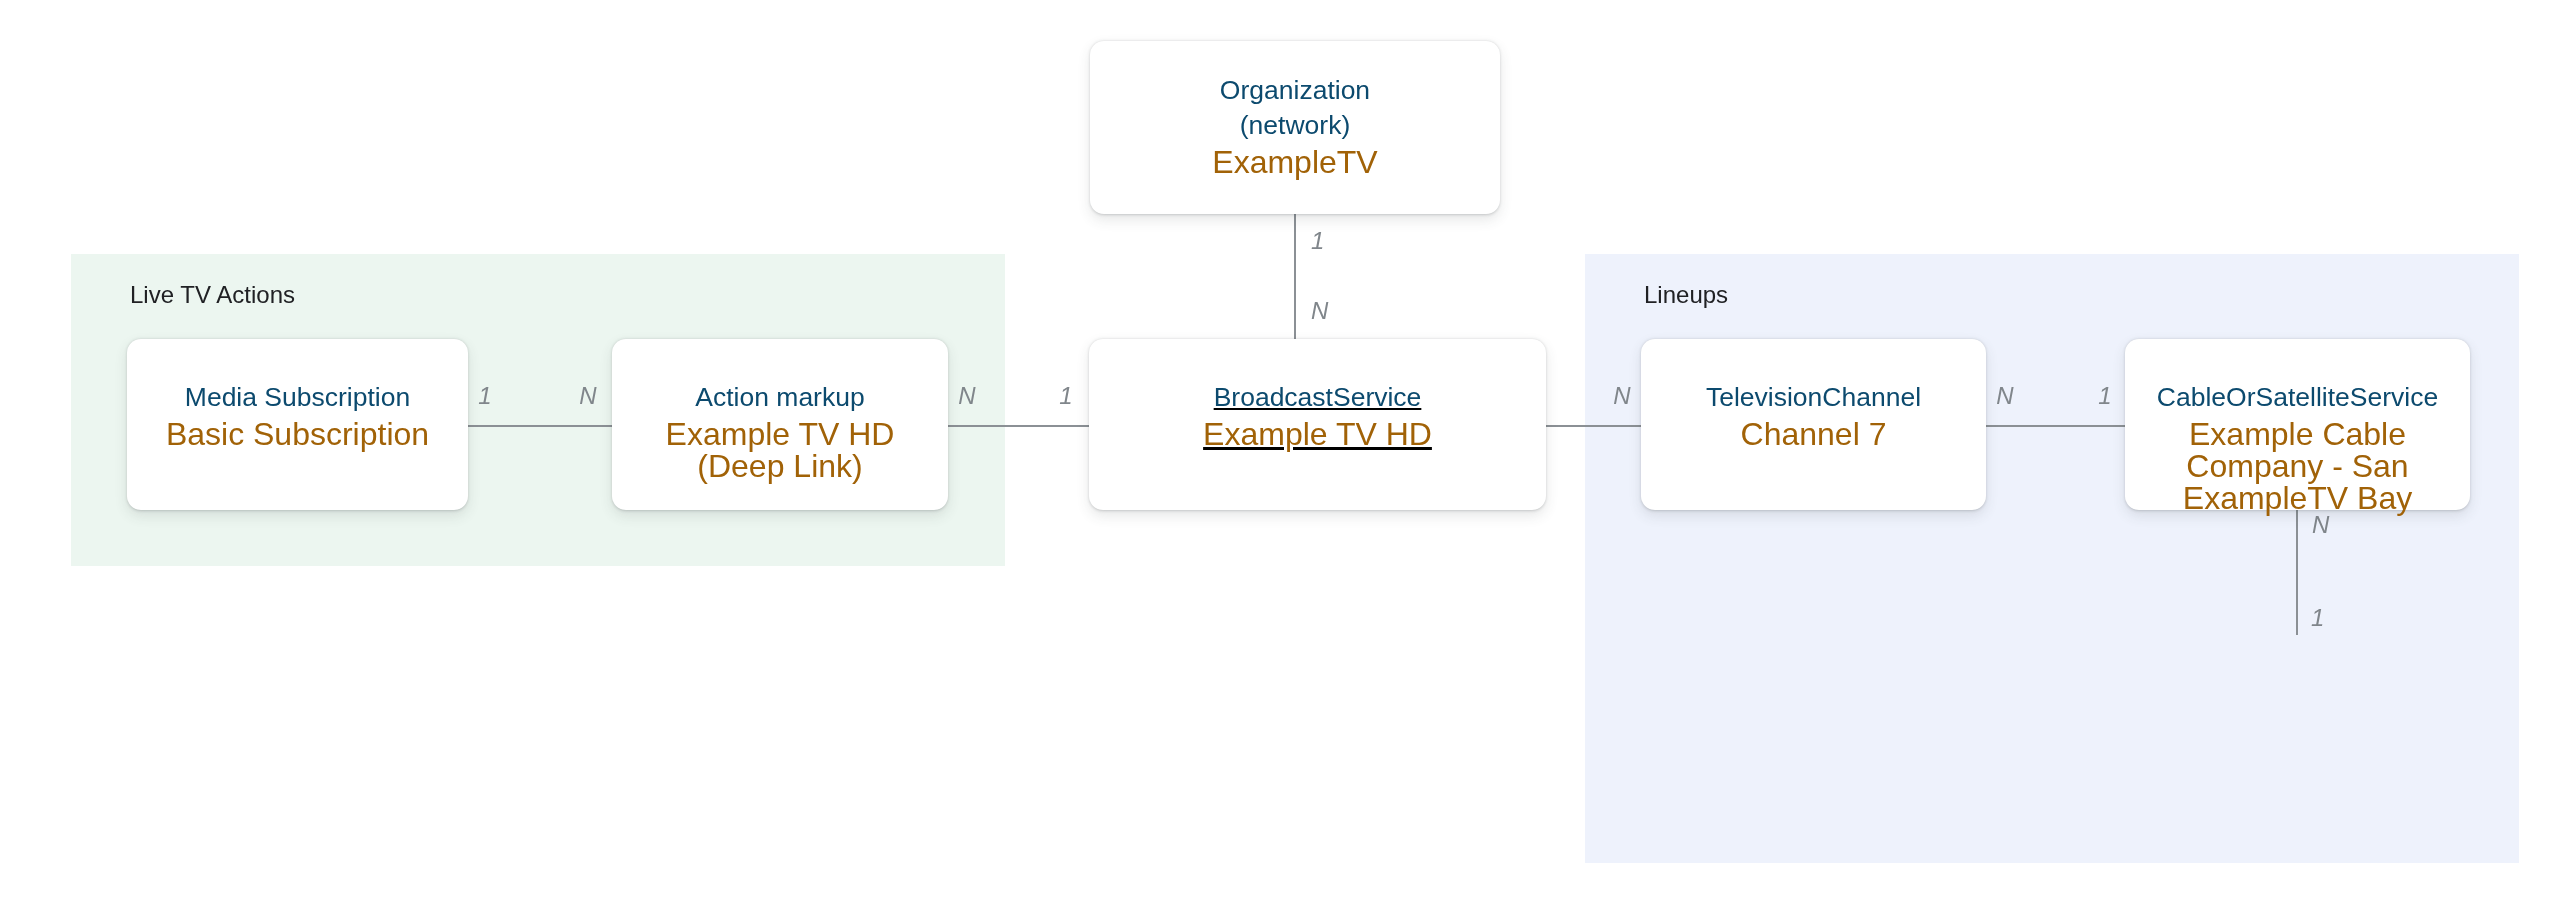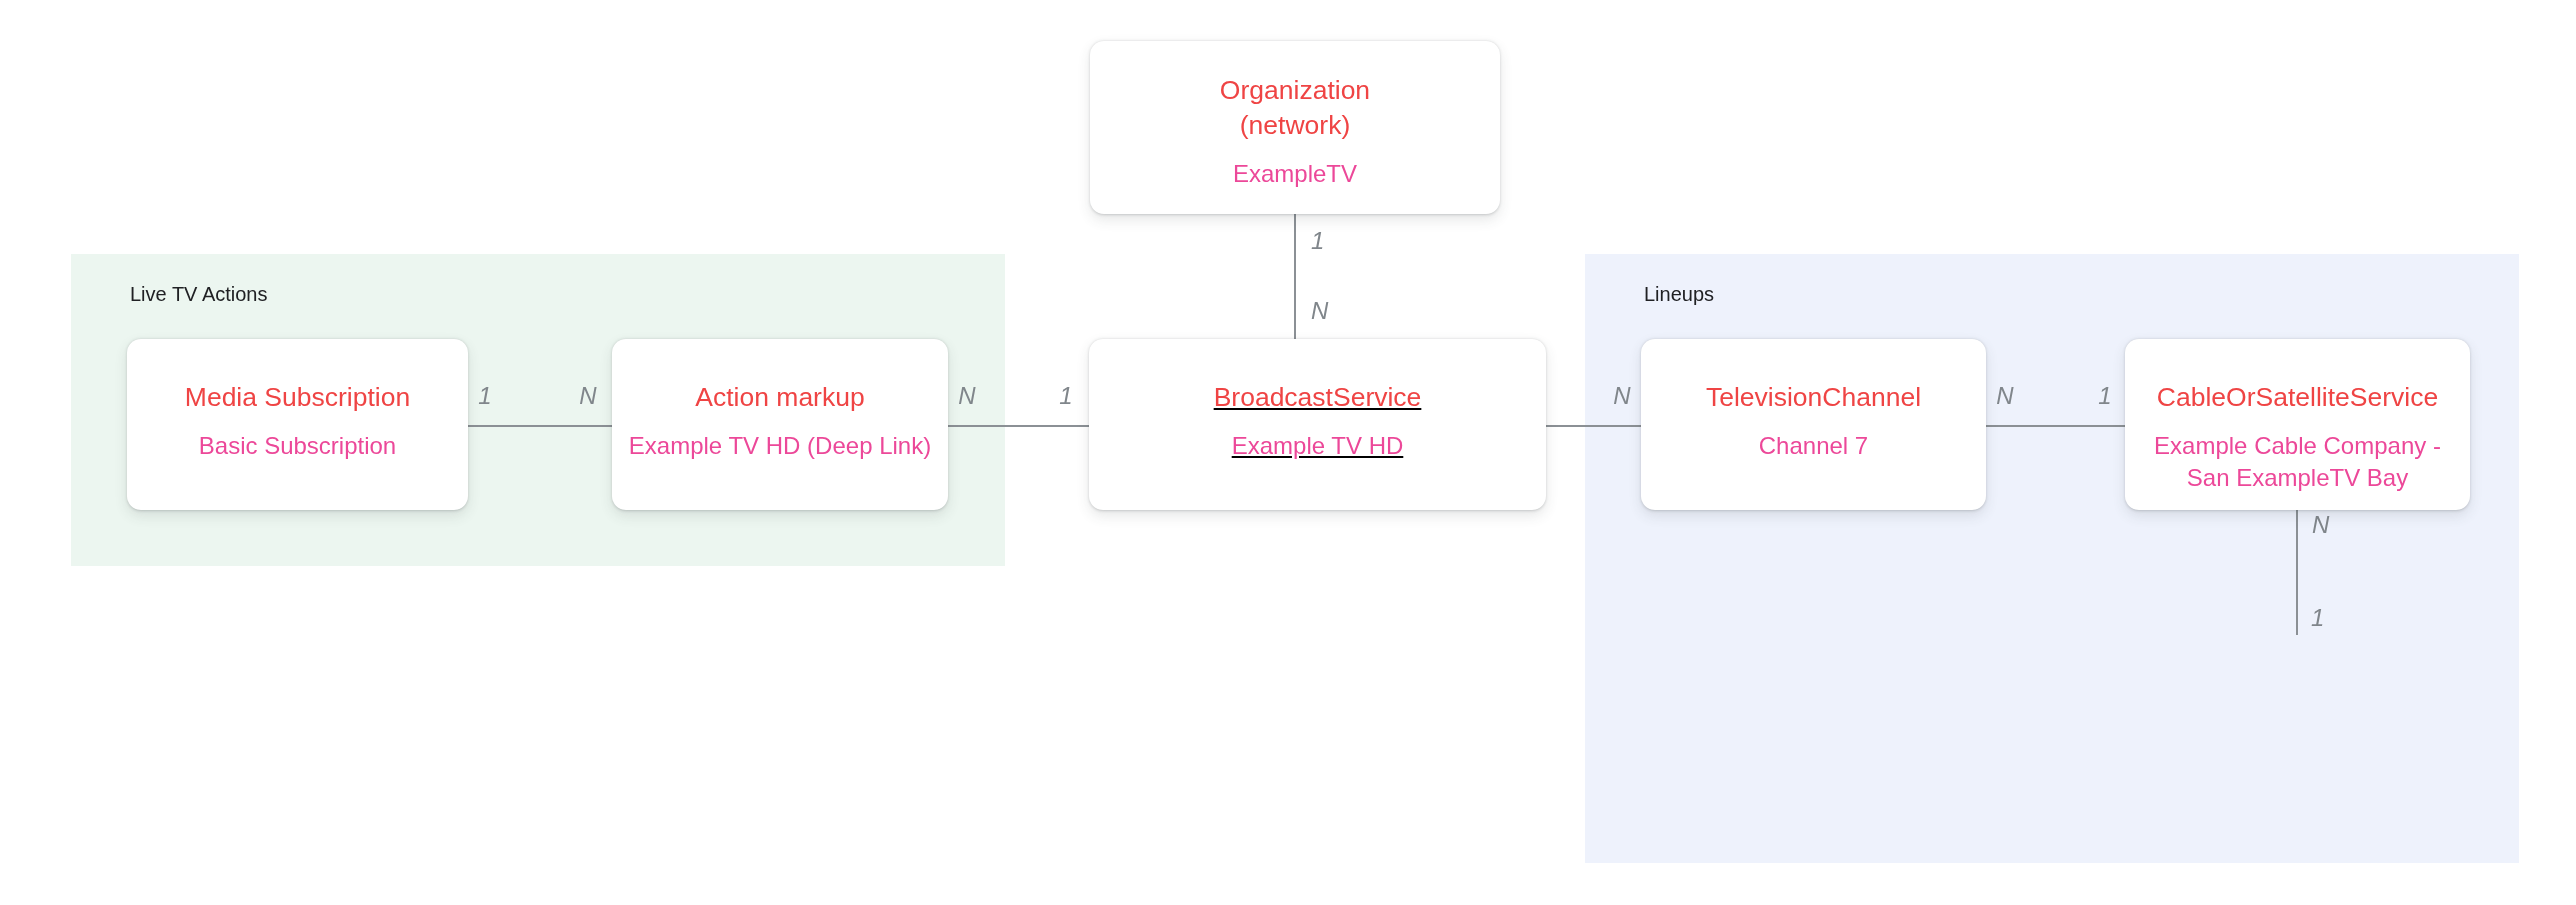--- a/index.html
+++ b/index.html
@@ -11,21 +11,21 @@
     overflow: hidden;
     font-family: "Liberation Sans", sans-serif;
   }
 
   
   .region { position: absolute; z-index: 1; }
   .region-label {
     position: absolute;
     left: 59px;
     top: 21px;
-    font-size: 20px;
+    font-size: 24px;
     line-height: 39px;
     color: #202124;
     white-space: nowrap;
   }
 
   
   .edge { position: absolute; background: #8b9095; z-index: 2; }
   .edge.h { height: 1.8px; }
   .edge.v { width: 1.8px; }
 
@@ -52,28 +52,28 @@
     display: flex;
     flex-direction: column;
     align-items: center;
     text-align: center;
     padding: 41px 16px 0 16px;
   }
   .node.tall { padding-top: 32px; }
   .node-title {
     font-size: 26.5px;
     line-height: 35px;
-    color: #ef4444;
+    color: #0c4a6e;
   }
   .node.tall .node-title { max-width: 221px; }
   .node-subtitle {
-    font-size: 24px;
+    font-size: 32px;
     line-height: 32px;
-    color: #ec4899;
-    margin-top: 15px;
+    color: #a16207;
+    margin-top: 3px;
   }
 </style>
 </head>
 <body>
 
 <div id="canvas">
 
   <div class="region" style="left: 71px; top: 254px; width: 934px; height: 312px; background-color: rgb(236, 246, 240);">
     <div class="region-label">Live TV Actions</div>
   </div>

